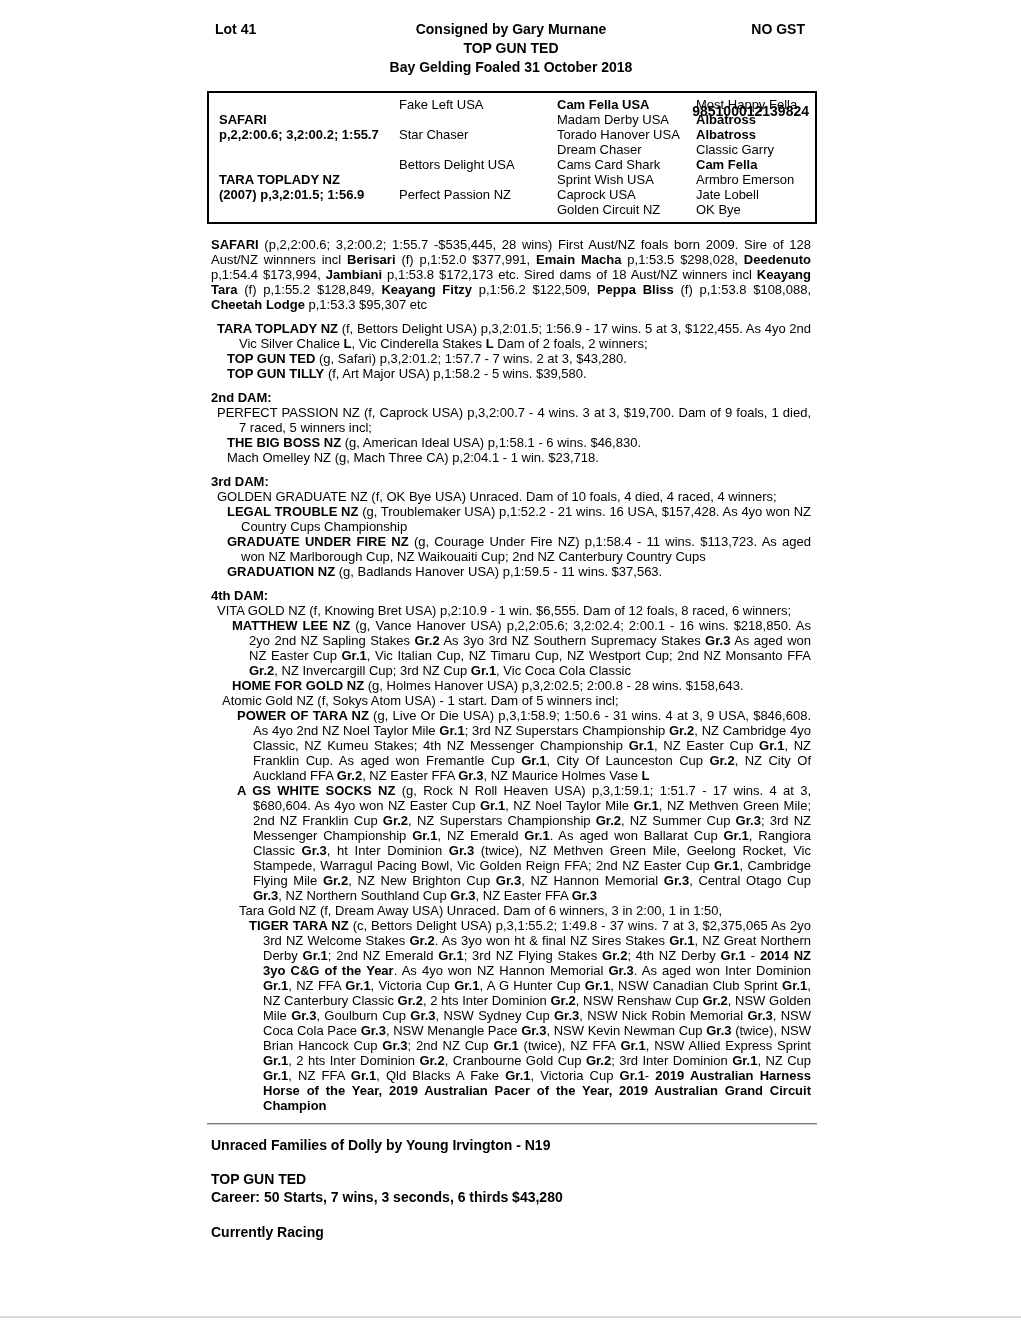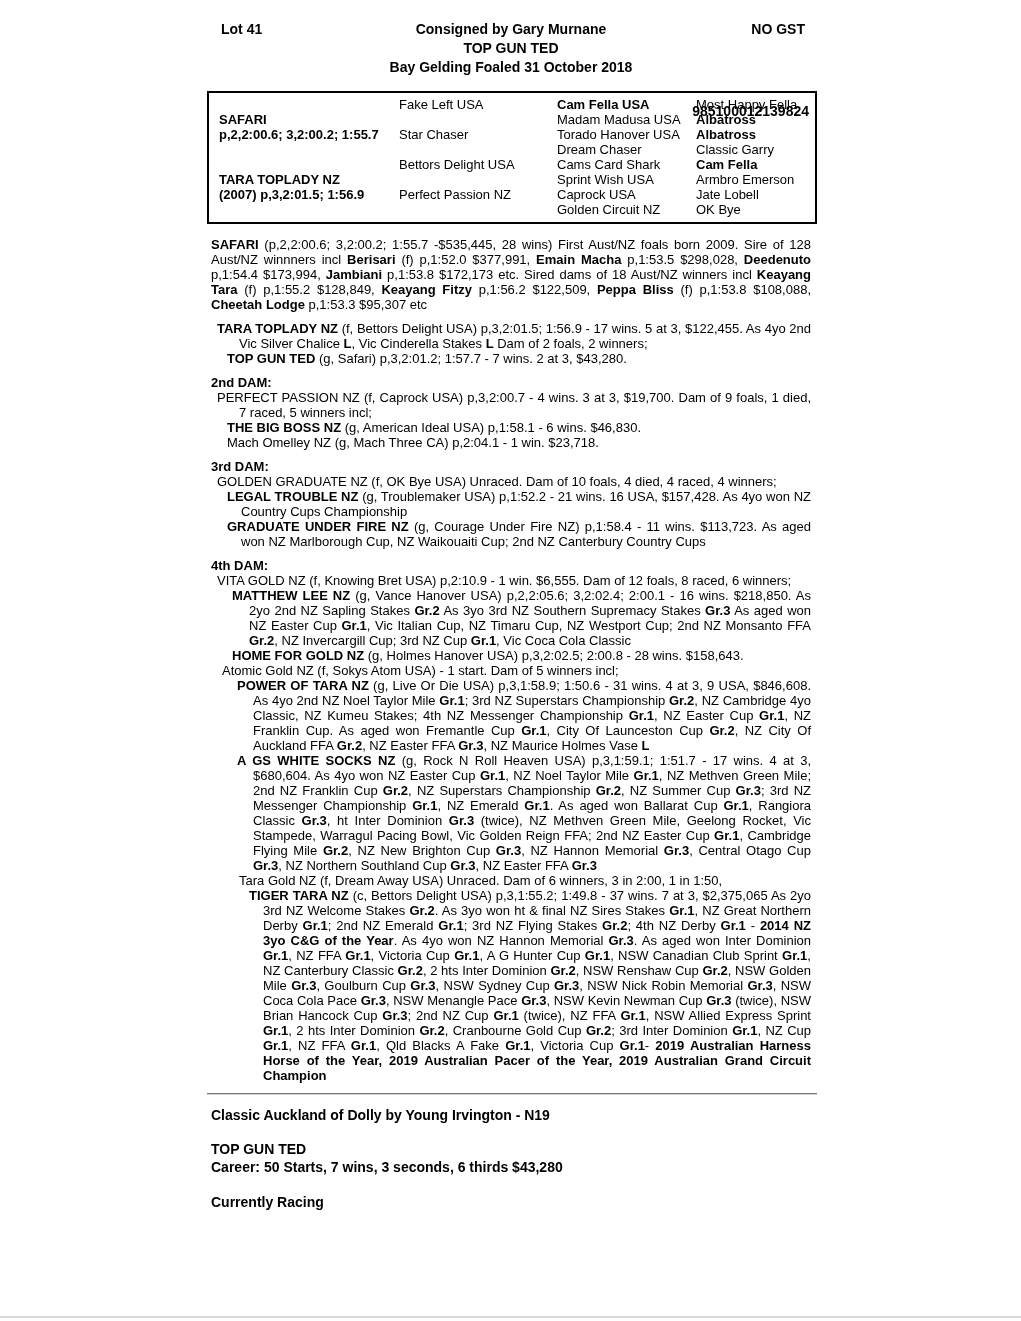--- a/index.html
+++ b/index.html
@@ -7,21 +7,21 @@
   body {
     width:1021px; height:1321px; position:relative; overflow:hidden;
     font-family:"Liberation Sans","DejaVu Sans",sans-serif;
     color:#000;
   }
   .page { position:absolute; left:211px; top:0; width:600px; }
 
   
   .header { padding-top:20px; }
   .hrow { position:relative; height:19px; font-size:14px; font-weight:bold; line-height:19px; }
-  .lot { position:absolute; left:10px; top:0; }
+  .lot { position:absolute; left:4px; top:0; }
   .center-text { text-align:center; }
   .nogst { position:absolute; right:6px; top:0; }
   .microchip { position:absolute; right:2px; top:0;margin-top:44px; }
 
   
   .ped-table {
     margin-top:14px; margin-left:-4px; width:610px;
     border:2px solid #000;
     padding:4px 0 5px 10px;
     display:grid;
@@ -76,21 +76,21 @@
       </div>
       <div class="ped-parent ped-cell" style="grid-area: 6 / 1 / span 2;">
         <div class="">TARA TOPLADY NZ</div>
         <div class="">(2007) p,3,2:01.5; 1:56.9</div>
       </div>
       <div class="ped-cell" style="grid-area: 1 / 2;">Fake Left USA</div>
       <div class="ped-cell" style="grid-area: 3 / 2;">Star Chaser</div>
       <div class="ped-cell" style="grid-area: 5 / 2;">Bettors Delight USA</div>
       <div class="ped-cell" style="grid-area: 7 / 2;">Perfect Passion NZ</div>
       <div class="ped-cell b" style="grid-area: 1 / 3;">Cam Fella USA</div>
-      <div class="ped-cell" style="grid-area: 2 / 3;">Madam Madusa USA</div>
+      <div class="ped-cell" style="grid-area: 2 / 3;">Madam Derby USA</div>
       <div class="ped-cell" style="grid-area: 3 / 3;">Torado Hanover USA</div>
       <div class="ped-cell" style="grid-area: 4 / 3;">Dream Chaser</div>
       <div class="ped-cell" style="grid-area: 5 / 3;">Cams Card Shark</div>
       <div class="ped-cell" style="grid-area: 6 / 3;">Sprint Wish USA</div>
       <div class="ped-cell" style="grid-area: 7 / 3;">Caprock USA</div>
       <div class="ped-cell" style="grid-area: 8 / 3;">Golden Circuit NZ</div>
       <div class="ped-cell" style="grid-area: 1 / 4;">Most Happy Fella</div>
       <div class="ped-cell b" style="grid-area: 2 / 4;">Albatross</div>
       <div class="ped-cell b" style="grid-area: 3 / 4;">Albatross</div>
       <div class="ped-cell" style="grid-area: 4 / 4;">Classic Garry</div>
@@ -101,51 +101,53 @@
     </div>
 
   <div class="body-text">
     <div>
         <div class="section sire-summary-wrap">
           <div class="entry sire-summary"><span class="b">SAFARI</span><span> (p,2,2:00.6; 3,2:00.2; 1:55.7 -$535,445, 28 wins) First Aust/NZ foals born 2009. Sire of 128 Aust/NZ winnners incl </span><span class="b">Berisari</span><span> (f) p,1:52.0 $377,991, </span><span class="b">Emain Macha</span><span> p,1:53.5 $298,028, </span><span class="b">Deedenuto</span><span> p,1:54.4 $173,994, </span><span class="b">Jambiani</span><span> p,1:53.8 $172,173 etc. Sired dams of 18 Aust/NZ winners incl </span><span class="b">Keayang Tara</span><span> (f) p,1:55.2 $128,849, </span><span class="b">Keayang Fitzy</span><span> p,1:56.2 $122,509, </span><span class="b">Peppa Bliss</span><span> (f) p,1:53.8 $108,088, </span><span class="b">Cheetah Lodge</span><span> p,1:53.3 $95,307 etc</span></div>
         </div>
         <div class="section">
           <div class="entry" style="padding-left: 28px; text-indent: -22px;"><span class="b">TARA TOPLADY NZ</span><span> (f, Bettors Delight USA) p,3,2:01.5; 1:56.9 - 17 wins. 5 at 3, $122,455. As 4yo 2nd Vic Silver Chalice </span><span class="b">L</span><span>, Vic Cinderella Stakes </span><span class="b">L</span><span> Dam of 2 foals, 2 winners;</span></div>
           <div class="entry" style="padding-left: 28px; text-indent: -12px;"><span class="b">TOP GUN TED</span><span> (g, Safari) p,3,2:01.2; 1:57.7 - 7 wins. 2 at 3, $43,280.</span></div>
+          <div class="entry" style="padding-left: 28px; text-indent: -12px;"><span class="b">TOP GUN TILLY</span><span> (f, Art Major USA) p,1:58.2 - 5 wins. $39,580.</span></div>
         </div>
         <div class="section">
           <div class="sec-heading">2nd DAM:</div>
           <div class="entry" style="padding-left: 28px; text-indent: -22px;"><span>PERFECT PASSION NZ (f, Caprock USA) p,3,2:00.7 - 4 wins. 3 at 3, $19,700. Dam of 9 foals, 1 died, 7 raced, 5 winners incl;</span></div>
           <div class="entry" style="padding-left: 28px; text-indent: -12px;"><span class="b">THE BIG BOSS NZ</span><span> (g, American Ideal USA) p,1:58.1 - 6 wins. $46,830.</span></div>
           <div class="entry" style="padding-left: 28px; text-indent: -12px;"><span>Mach Omelley NZ (g, Mach Three CA) p,2:04.1 - 1 win. $23,718.</span></div>
         </div>
         <div class="section">
           <div class="sec-heading">3rd DAM:</div>
           <div class="entry" style="padding-left: 28px; text-indent: -22px;"><span>GOLDEN GRADUATE NZ (f, OK Bye USA) Unraced. Dam of 10 foals, 4 died, 4 raced, 4 winners;</span></div>
           <div class="entry" style="padding-left: 30px; text-indent: -14px;"><span class="b">LEGAL TROUBLE NZ</span><span> (g, Troublemaker USA) p,1:52.2 - 21 wins. 16 USA, $157,428. As 4yo won NZ Country Cups Championship</span></div>
           <div class="entry" style="padding-left: 30px; text-indent: -14px;"><span class="b">GRADUATE UNDER FIRE NZ</span><span> (g, Courage Under Fire NZ) p,1:58.4 - 11 wins. $113,723. As aged won NZ Marlborough Cup, NZ Waikouaiti Cup; 2nd NZ Canterbury Country Cups</span></div>
+          <div class="entry" style="padding-left: 30px; text-indent: -14px;"><span class="b">GRADUATION NZ</span><span> (g, Badlands Hanover USA) p,1:59.5 - 11 wins. $37,563.</span></div>
         </div>
         <div class="section">
           <div class="sec-heading">4th DAM:</div>
           <div class="entry" style="padding-left: 28px; text-indent: -22px;"><span>VITA GOLD NZ (f, Knowing Bret USA) p,2:10.9 - 1 win. $6,555. Dam of 12 foals, 8 raced, 6 winners;</span></div>
           <div class="entry" style="padding-left: 38px; text-indent: -17px;"><span class="b">MATTHEW LEE NZ</span><span> (g, Vance Hanover USA) p,2,2:05.6; 3,2:02.4; 2:00.1 - 16 wins. $218,850. As 2yo 2nd NZ Sapling Stakes </span><span class="b">Gr.2</span><span> As 3yo 3rd NZ Southern Supremacy Stakes </span><span class="b">Gr.3</span><span> As aged won NZ Easter Cup </span><span class="b">Gr.1</span><span>, Vic Italian Cup, NZ Timaru Cup, NZ Westport Cup; 2nd NZ Monsanto FFA </span><span class="b">Gr.2</span><span>, NZ Invercargill Cup; 3rd NZ Cup </span><span class="b">Gr.1</span><span>, Vic Coca Cola Classic</span></div>
           <div class="entry" style="padding-left: 38px; text-indent: -17px;"><span class="b">HOME FOR GOLD NZ</span><span> (g, Holmes Hanover USA) p,3,2:02.5; 2:00.8 - 28 wins. $158,643.</span></div>
           <div class="entry" style="padding-left: 30px; text-indent: -19px;"><span>Atomic Gold NZ (f, Sokys Atom USA) - 1 start. Dam of 5 winners incl;</span></div>
           <div class="entry" style="padding-left: 42px; text-indent: -16px;"><span class="b">POWER OF TARA NZ</span><span> (g, Live Or Die USA) p,3,1:58.9; 1:50.6 - 31 wins. 4 at 3, 9 USA, $846,608. As 4yo 2nd NZ Noel Taylor Mile </span><span class="b">Gr.1</span><span>; 3rd NZ Superstars Championship </span><span class="b">Gr.2</span><span>, NZ Cambridge 4yo Classic, NZ Kumeu Stakes; 4th NZ Messenger Championship </span><span class="b">Gr.1</span><span>, NZ Easter Cup </span><span class="b">Gr.1</span><span>, NZ Franklin Cup. As aged won Fremantle Cup </span><span class="b">Gr.1</span><span>, City Of Launceston Cup </span><span class="b">Gr.2</span><span>, NZ City Of Auckland FFA </span><span class="b">Gr.2</span><span>, NZ Easter FFA </span><span class="b">Gr.3</span><span>, NZ Maurice Holmes Vase </span><span class="b">L</span></div>
           <div class="entry" style="padding-left: 42px; text-indent: -16px;"><span class="b">A GS WHITE SOCKS NZ</span><span> (g, Rock N Roll Heaven USA) p,3,1:59.1; 1:51.7 - 17 wins. 4 at 3, $680,604. As 4yo won NZ Easter Cup </span><span class="b">Gr.1</span><span>, NZ Noel Taylor Mile </span><span class="b">Gr.1</span><span>, NZ Methven Green Mile; 2nd NZ Franklin Cup </span><span class="b">Gr.2</span><span>, NZ Superstars Championship </span><span class="b">Gr.2</span><span>, NZ Summer Cup </span><span class="b">Gr.3</span><span>; 3rd NZ Messenger Championship </span><span class="b">Gr.1</span><span>, NZ Emerald </span><span class="b">Gr.1</span><span>. As aged won Ballarat Cup </span><span class="b">Gr.1</span><span>, Rangiora Classic </span><span class="b">Gr.3</span><span>, ht Inter Dominion </span><span class="b">Gr.3</span><span> (twice), NZ Methven Green Mile, Geelong Rocket, Vic Stampede, Warragul Pacing Bowl, Vic Golden Reign FFA; 2nd NZ Easter Cup </span><span class="b">Gr.1</span><span>, Cambridge Flying Mile </span><span class="b">Gr.2</span><span>, NZ New Brighton Cup </span><span class="b">Gr.3</span><span>, NZ Hannon Memorial </span><span class="b">Gr.3</span><span>, Central Otago Cup </span><span class="b">Gr.3</span><span>, NZ Northern Southland Cup </span><span class="b">Gr.3</span><span>, NZ Easter FFA </span><span class="b">Gr.3</span></div>
           <div class="entry" style="padding-left: 42px; text-indent: -14px;"><span>Tara Gold NZ (f, Dream Away USA) Unraced. Dam of 6 winners, 3 in 2:00, 1 in 1:50,</span></div>
           <div class="entry" style="padding-left: 52px; text-indent: -14px;"><span class="b">TIGER TARA NZ</span><span> (c, Bettors Delight USA) p,3,1:55.2; 1:49.8 - 37 wins. 7 at 3, $2,375,065 As 2yo 3rd NZ Welcome Stakes </span><span class="b">Gr.2</span><span>. As 3yo won ht &amp; final NZ Sires Stakes </span><span class="b">Gr.1</span><span>, NZ Great Northern Derby </span><span class="b">Gr.1</span><span>; 2nd NZ Emerald </span><span class="b">Gr.1</span><span>; 3rd NZ Flying Stakes </span><span class="b">Gr.2</span><span>; 4th NZ Derby </span><span class="b">Gr.1</span><span> - </span><span class="b">2014 NZ 3yo C&amp;G of the Year</span><span>. As 4yo won NZ Hannon Memorial </span><span class="b">Gr.3</span><span>. As aged won Inter Dominion </span><span class="b">Gr.1</span><span>, NZ FFA </span><span class="b">Gr.1</span><span>, Victoria Cup </span><span class="b">Gr.1</span><span>, A G Hunter Cup </span><span class="b">Gr.1</span><span>, NSW Canadian Club Sprint </span><span class="b">Gr.1</span><span>, NZ Canterbury Classic </span><span class="b">Gr.2</span><span>, 2 hts Inter Dominion </span><span class="b">Gr.2</span><span>, NSW Renshaw Cup </span><span class="b">Gr.2</span><span>, NSW Golden Mile </span><span class="b">Gr.3</span><span>, Goulburn Cup </span><span class="b">Gr.3</span><span>, NSW Sydney Cup </span><span class="b">Gr.3</span><span>, NSW Nick Robin Memorial </span><span class="b">Gr.3</span><span>, NSW Coca Cola Pace </span><span class="b">Gr.3</span><span>, NSW Menangle Pace </span><span class="b">Gr.3</span><span>, NSW Kevin Newman Cup </span><span class="b">Gr.3</span><span> (twice), NSW Brian Hancock Cup </span><span class="b">Gr.3</span><span>; 2nd NZ Cup </span><span class="b">Gr.1</span><span> (twice), NZ FFA </span><span class="b">Gr.1</span><span>, NSW Allied Express Sprint </span><span class="b">Gr.1</span><span>, 2 hts Inter Dominion </span><span class="b">Gr.2</span><span>, Cranbourne Gold Cup </span><span class="b">Gr.2</span><span>; 3rd Inter Dominion </span><span class="b">Gr.1</span><span>, NZ Cup </span><span class="b">Gr.1</span><span>, NZ FFA </span><span class="b">Gr.1</span><span>, Qld Blacks A Fake </span><span class="b">Gr.1</span><span>, Victoria Cup </span><span class="b">Gr.1</span><span>- </span><span class="b">2019 Australian Harness Horse of the Year, 2019 Australian Pacer of the Year, 2019 Australian Grand Circuit Champion</span></div>
         </div>
       </div>
   </div>
 
   <div class="divider"></div>
 
   <div class="footer">
-    <div class="family-line">Classic Auckland of Dolly by Young Irvington - N19</div>
+    <div class="family-line">Unraced Families of Dolly by Young Irvington - N19</div>
     <div class="footer-horse">TOP GUN TED</div>
     <div class="career">Career: 50 Starts, 7 wins, 3 seconds, 6 thirds $43,280</div>
     <div class="status">Currently Racing</div>
   </div>
 
 </div>
 
 <div class="bottom-line"></div>
 
 </body></html>

